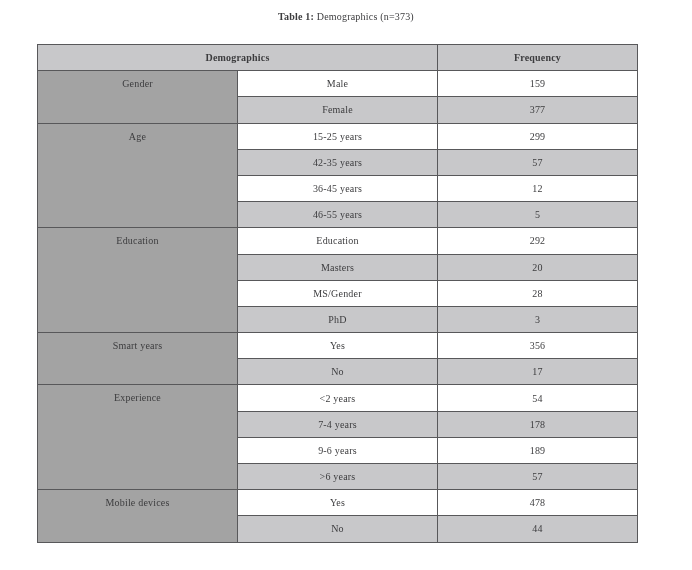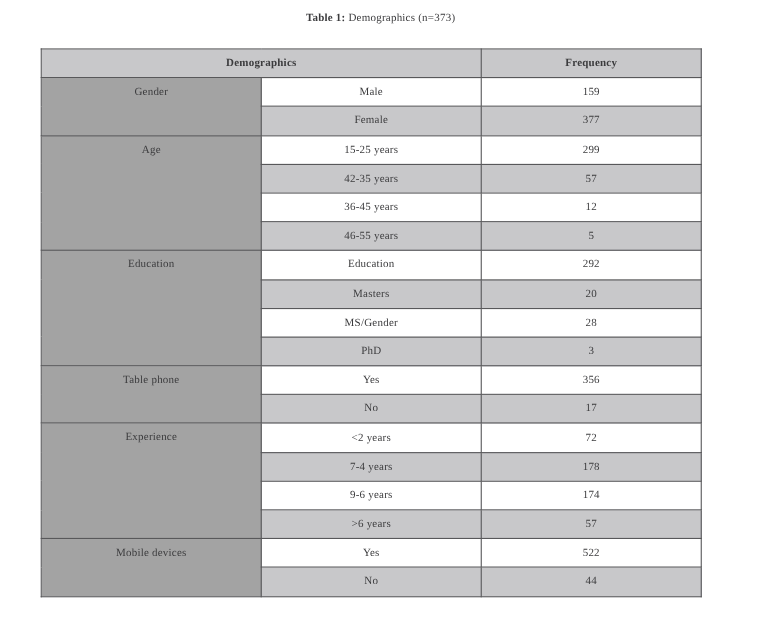--- a/index.html
+++ b/index.html
@@ -126,53 +126,53 @@
       <tr>
         <td>MS/Gender</td>
         <td>28</td>
       </tr>
       <tr>
         <td class="gray">PhD</td>
         <td class="gray">3</td>
       </tr>
       <tr>
         <td rowspan="2" class="category">
-          <div class="category-label">Table phone</div>
+          <div class="category-label">Smart years</div>
         </td>
         <td>Yes</td>
         <td>356</td>
       </tr>
       <tr>
         <td class="gray">No</td>
         <td class="gray">17</td>
       </tr>
       <tr>
         <td rowspan="4" class="category">
           <div class="category-label">Experience</div>
         </td>
         <td>&lt;2 years</td>
-        <td>72</td>
+        <td>54</td>
       </tr>
       <tr>
         <td class="gray">7-4 years</td>
         <td class="gray">178</td>
       </tr>
       <tr>
         <td>9-6 years</td>
-        <td>174</td>
+        <td>189</td>
       </tr>
       <tr>
         <td class="gray">&gt;6 years</td>
         <td class="gray">57</td>
       </tr>
       <tr>
         <td rowspan="2" class="category">
           <div class="category-label">Mobile devices</div>
         </td>
         <td>Yes</td>
-        <td>522</td>
+        <td>478</td>
       </tr>
       <tr>
         <td class="gray">No</td>
         <td class="gray">44</td>
       </tr>
     </tbody>
 </table>
 
 </body></html>

